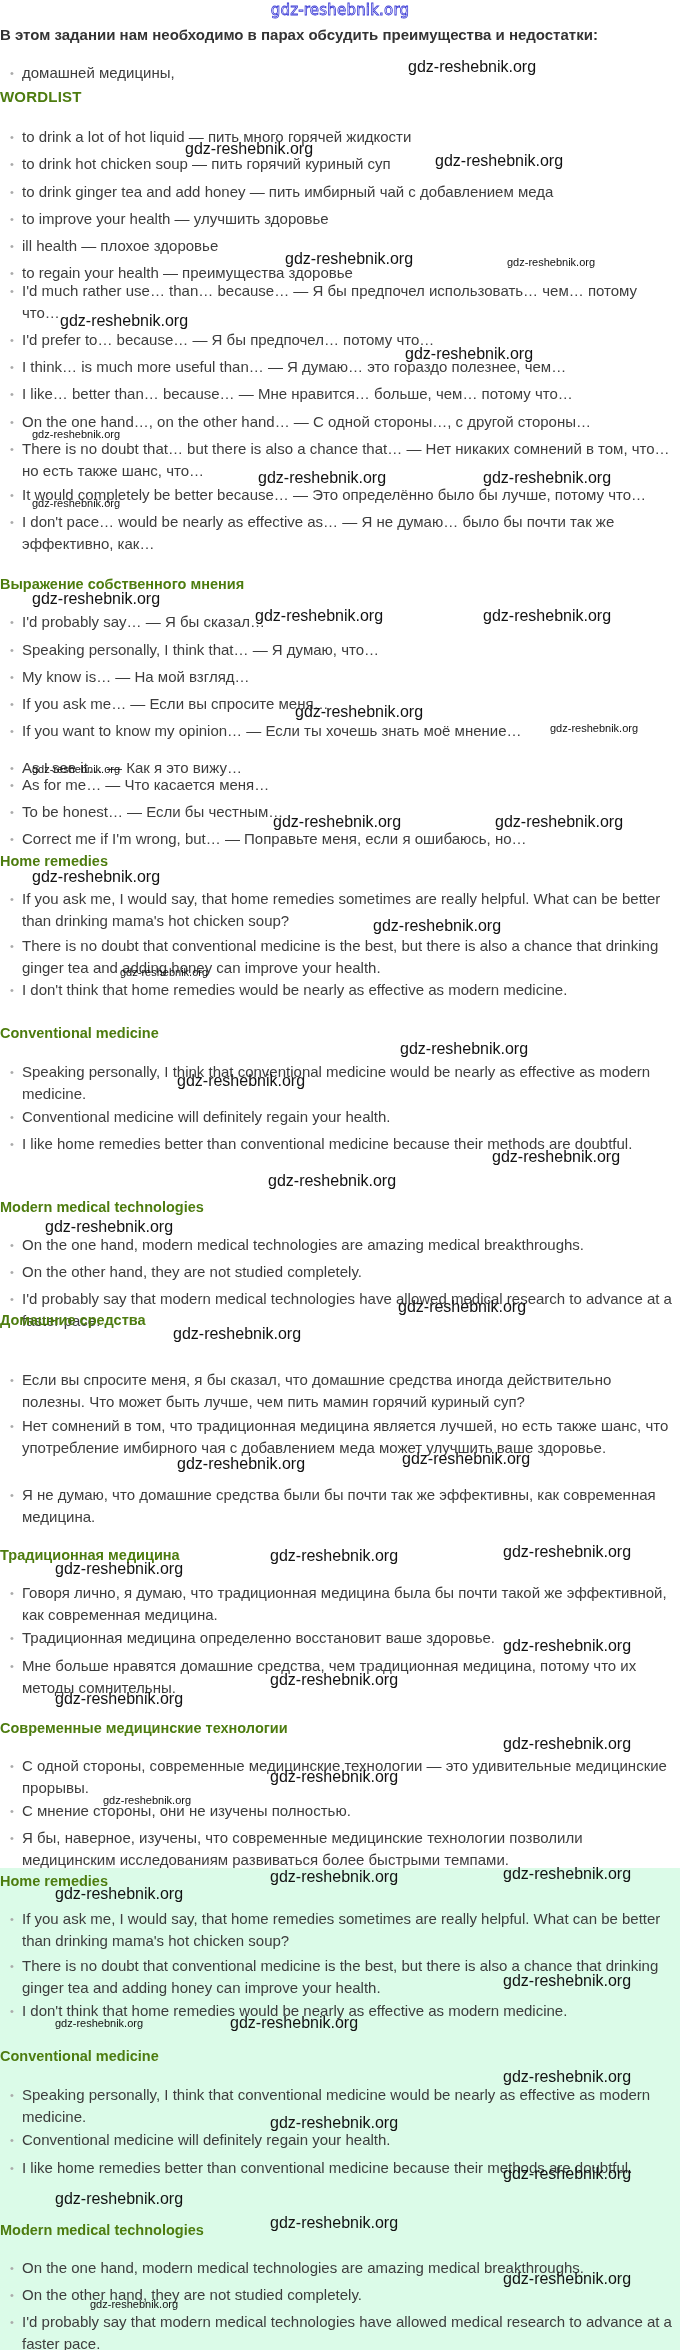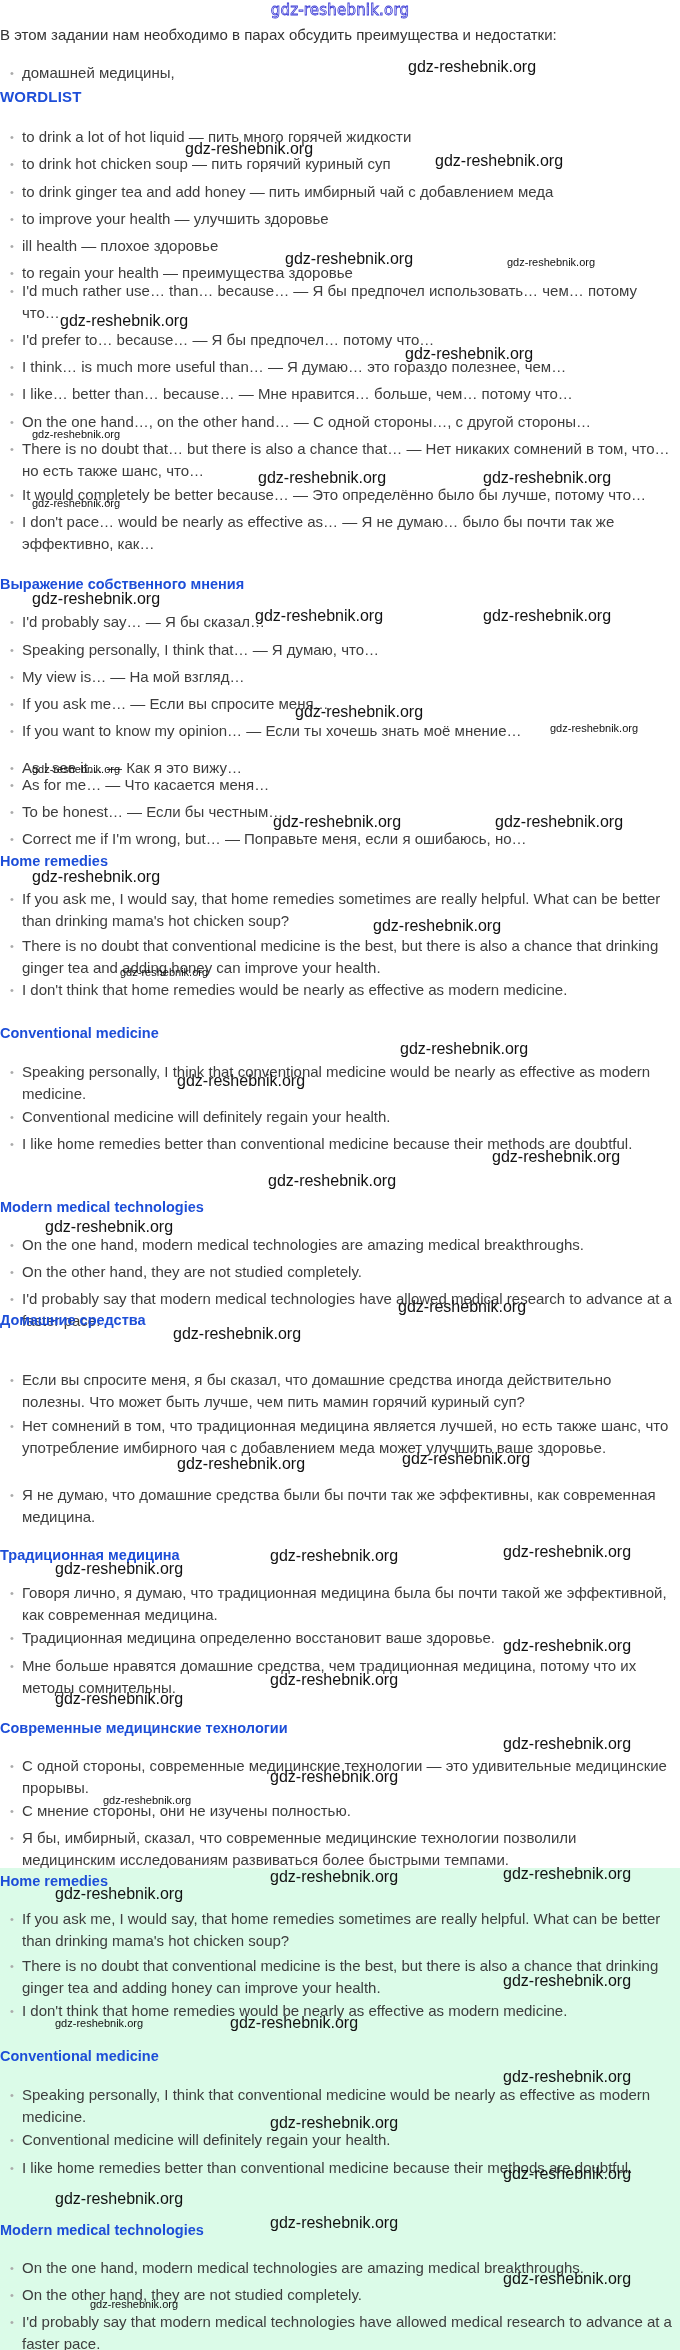--- a/index.html
+++ b/index.html
@@ -5,23 +5,23 @@
   html, body { margin: 0; padding: 0; background: #ffffff; }
   body {
     width: 680px; height: 2350px; position: relative; overflow: hidden;
     font-family: "Liberation Sans", sans-serif; color: #3a3a3a;
   }
   .header-logo {
     position: absolute; left: 0; top: 0; width: 680px; text-align: center;
     font-family: "DejaVu Sans", sans-serif; font-size: 15px; line-height: 20px;
     color: #ffffff; -webkit-text-stroke: 0.8px #3b3bd6; letter-spacing: 0.2px;
   }
-  .intro { position: absolute; left: 0; top: 26px; font-size: 15px; color: #333; }
+  .intro { position: absolute; left: 0; top: 26px; font-size: 15px; color: #333; font-weight: bold; }
   .green-bg { position: absolute; left: 0; top: 1868px; width: 680px; height: 482px; background: #dbfbe8; }
-  .h { position: absolute; left: 0; font-size: 14.5px; font-weight: bold; color: #1d4ed8; }
+  .h { position: absolute; left: 0; font-size: 14.5px; font-weight: bold; color: #4d7c0f; }
   .h.caps { font-size: 15px; letter-spacing: 0.2px; }
   .li { position: absolute; left: 22px; width: 650px; font-size: 15px; line-height: 22px; color: #3d3d3d; }
   .li::before { content: "•"; position: absolute; left: -12px; color: #aaaaaa; font-size: 11px; }
   .wm { position: absolute; font-family: "Liberation Sans", sans-serif; color: #111; white-space: nowrap; font-size: 16px; }
   .wm.s { font-size: 11px; }
 </style>
 </head>
 <body>
 
 <div class="green-bg"></div>
@@ -42,21 +42,21 @@
 <div class="li" style="top:356px">I think… is much more useful than… — Я думаю… это гораздо полезнее, чем…</div>
 <div class="li" style="top:383px">I like… better than… because… — Мне нравится… больше, чем… потому что…</div>
 <div class="li" style="top:411px">On the one hand…, on the other hand… — С одной стороны…, с другой стороны…</div>
 <div class="li" style="top:438px">There is no doubt that… but there is also a chance that… — Нет никаких сомнений в том, что… но есть также шанс, что…</div>
 <div class="li" style="top:484px">It would completely be better because… — Это определённо было бы лучше, потому что…</div>
 <div class="li" style="top:511px">I don't pace… would be nearly as effective as… — Я не думаю… было бы почти так же эффективно, как…</div>
 
 <div class="h" style="top:576px">Выражение собственного мнения</div>
 <div class="li" style="top:611px">I'd probably say… — Я бы сказал…</div>
 <div class="li" style="top:639px">Speaking personally, I think that… — Я думаю, что…</div>
-<div class="li" style="top:666px">My view is… — На мой взгляд…</div>
+<div class="li" style="top:666px">My know is… — На мой взгляд…</div>
 <div class="li" style="top:693px">If you ask me… — Если вы спросите меня…</div>
 <div class="li" style="top:720px">If you want to know my opinion… — Если ты хочешь знать моё мнение…</div>
 <div class="li" style="top:757px">As I see it… — Как я это вижу…</div>
 <div class="li" style="top:774px">As for me… — Что касается меня…</div>
 <div class="li" style="top:801px">To be honest… — Если бы честным…</div>
 <div class="li" style="top:828px">Correct me if I'm wrong, but… — Поправьте меня, если я ошибаюсь, но…</div>
 
 <div class="h" style="top:853px">Home remedies</div>
 <div class="li" style="top:888px">If you ask me, I would say, that home remedies sometimes are really helpful. What can be better than drinking mama's hot chicken soup?</div>
 <div class="li" style="top:935px">There is no doubt that conventional medicine is the best, but there is also a chance that drinking ginger tea and adding honey can improve your health.</div>
@@ -78,21 +78,21 @@
 <div class="li" style="top:1484px">Я не думаю, что домашние средства были бы почти так же эффективны, как современная медицина.</div>
 
 <div class="h" style="top:1547px">Традиционная медицина</div>
 <div class="li" style="top:1582px">Говоря лично, я думаю, что традиционная медицина была бы почти такой же эффективной, как современная медицина.</div>
 <div class="li" style="top:1627px">Традиционная медицина определенно восстановит ваше здоровье.</div>
 <div class="li" style="top:1655px">Мне больше нравятся домашние средства, чем традиционная медицина, потому что их методы сомнительны.</div>
 
 <div class="h" style="top:1720px">Современные медицинские технологии</div>
 <div class="li" style="top:1755px">С одной стороны, современные медицинские технологии — это удивительные медицинские прорывы.</div>
 <div class="li" style="top:1800px">С мнение стороны, они не изучены полностью.</div>
-<div class="li" style="top:1827px">Я бы, имбирный, сказал, что современные медицинские технологии позволили медицинским исследованиям развиваться более быстрыми темпами.</div>
+<div class="li" style="top:1827px">Я бы, наверное, изучены, что современные медицинские технологии позволили медицинским исследованиям развиваться более быстрыми темпами.</div>
 
 <div class="h" style="top:1873px">Home remedies</div>
 <div class="li" style="top:1908px">If you ask me, I would say, that home remedies sometimes are really helpful. What can be better than drinking mama's hot chicken soup?</div>
 <div class="li" style="top:1955px">There is no doubt that conventional medicine is the best, but there is also a chance that drinking ginger tea and adding honey can improve your health.</div>
 <div class="li" style="top:2000px">I don't think that home remedies would be nearly as effective as modern medicine.</div>
 
 <div class="h" style="top:2048px">Conventional medicine</div>
 <div class="li" style="top:2084px">Speaking personally, I think that conventional medicine would be nearly as effective as modern medicine.</div>
 <div class="li" style="top:2129px">Conventional medicine will definitely regain your health.</div>
 <div class="li" style="top:2157px">I like home remedies better than conventional medicine because their methods are doubtful.</div>

